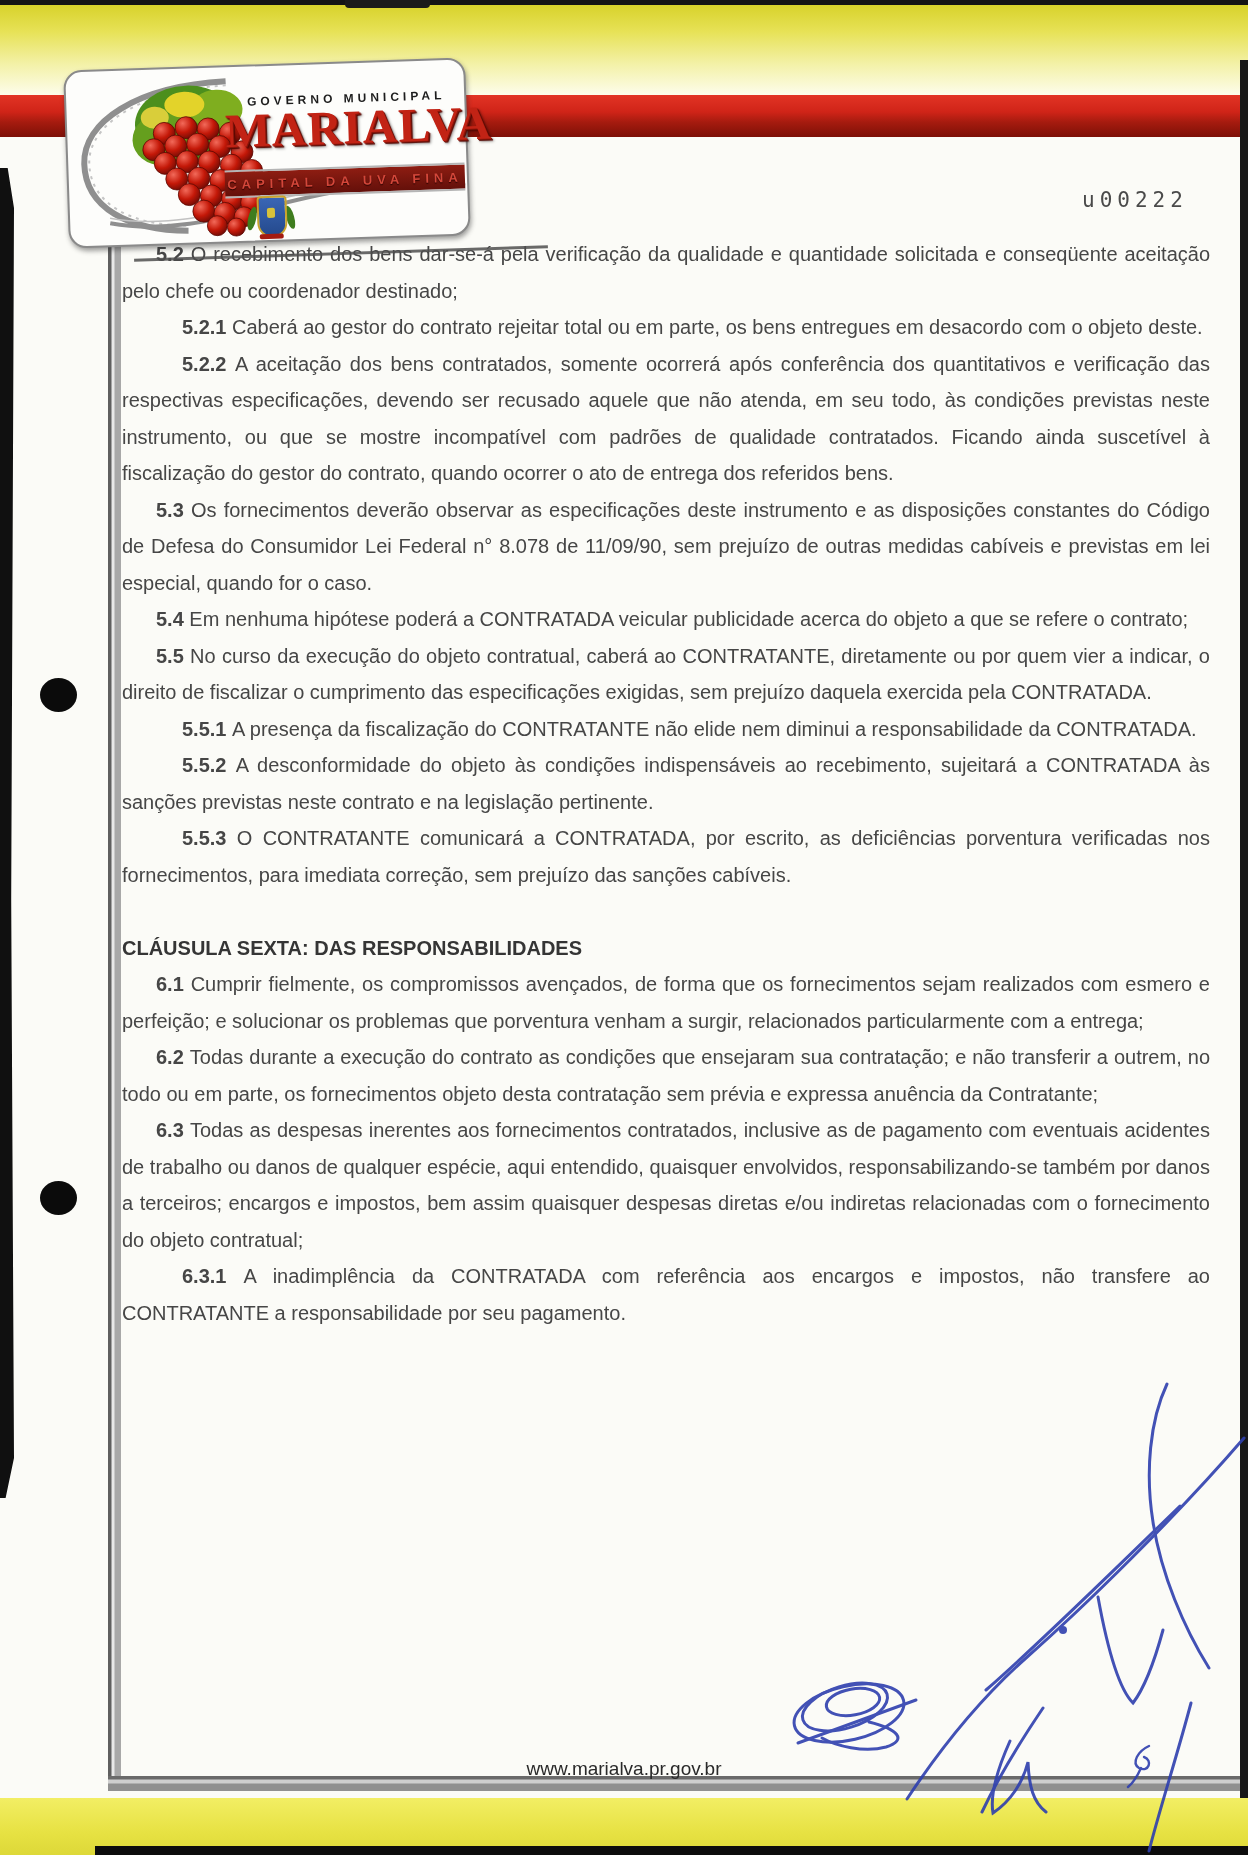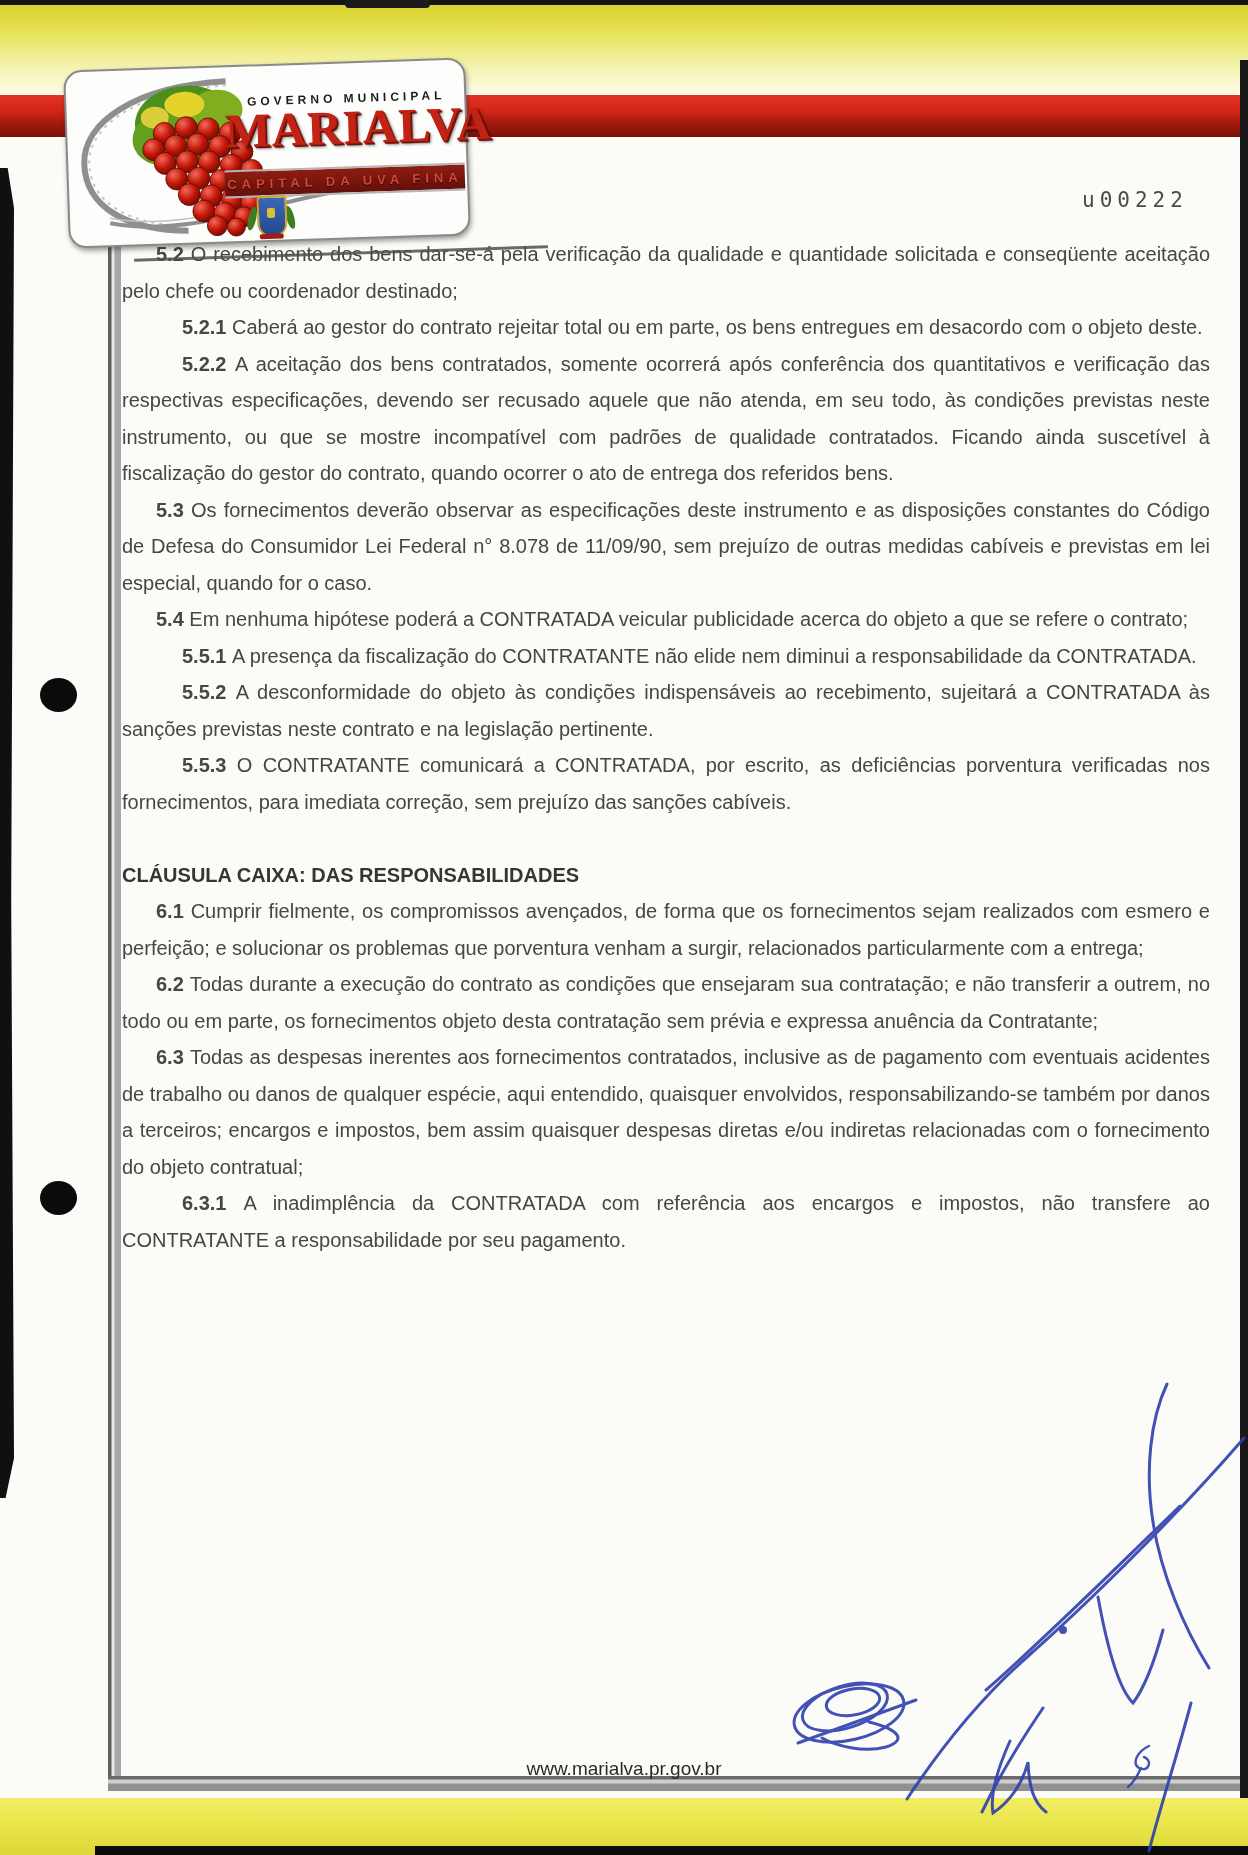--- a/index.html
+++ b/index.html
@@ -166,24 +166,25 @@
   <div class="hole h2"></div>
   <div class="strike"></div>
 
   <div class="content">
 
   <div class="block"><b class="num">5.2 </b><span class="txt">O recebimento dos bens dar-se-á pela verificação da qualidade e quantidade solicitada e conseqüente aceitação pelo chefe ou coordenador destinado;</span></div>
       <div class="block lv2"><b class="num">5.2.1 </b><span class="txt">Caberá ao gestor do contrato rejeitar total ou em parte, os bens entregues em desacordo com o objeto deste.</span></div>
       <div class="block lv2"><b class="num">5.2.2 </b><span class="txt">A aceitação dos bens contratados, somente ocorrerá após conferência dos quantitativos e verificação das respectivas especificações, devendo ser recusado aquele que não atenda, em seu todo, às condições previstas neste instrumento, ou que se mostre incompatível com padrões de qualidade contratados. Ficando ainda suscetível à fiscalização do gestor do contrato, quando ocorrer o ato de entrega dos referidos bens.</span></div>
       <div class="block"><b class="num">5.3 </b><span class="txt">Os fornecimentos deverão observar as especificações deste instrumento e as disposições constantes do Código de Defesa do Consumidor Lei Federal n° 8.078 de 11/09/90, sem prejuízo de outras medidas cabíveis e previstas em lei especial, quando for o caso.</span></div>
       <div class="block"><b class="num">5.4 </b><span class="txt">Em nenhuma hipótese poderá a CONTRATADA veicular publicidade acerca do objeto a que se refere o contrato;</span></div>
+      <div class="block"><b class="num">5.5 </b><span class="txt">No curso da execução do objeto contratual, caberá ao CONTRATANTE, diretamente ou por quem vier a indicar, o direito de fiscalizar o cumprimento das especificações exigidas, sem prejuízo daquela exercida pela CONTRATADA.</span></div>
       <div class="block lv2"><b class="num">5.5.1 </b><span class="txt">A presença da fiscalização do CONTRATANTE não elide nem diminui a responsabilidade da CONTRATADA.</span></div>
       <div class="block lv2"><b class="num">5.5.2 </b><span class="txt">A desconformidade do objeto às condições indispensáveis ao recebimento, sujeitará a CONTRATADA às sanções previstas neste contrato e na legislação pertinente.</span></div>
       <div class="block lv2"><b class="num">5.5.3 </b><span class="txt">O CONTRATANTE comunicará a CONTRATADA, por escrito, as deficiências porventura verificadas nos fornecimentos, para imediata correção, sem prejuízo das sanções cabíveis.</span></div>
-      <div class="block heading"><span class="txt">CLÁUSULA CAIXA: DAS RESPONSABILIDADES</span></div>
+      <div class="block heading"><span class="txt">CLÁUSULA SEXTA: DAS RESPONSABILIDADES</span></div>
       <div class="block"><b class="num">6.1 </b><span class="txt">Cumprir fielmente, os compromissos avençados, de forma que os fornecimentos sejam realizados com esmero e perfeição; e solucionar os problemas que porventura venham a surgir, relacionados particularmente com a entrega;</span></div>
       <div class="block"><b class="num">6.2 </b><span class="txt">Todas durante a execução do contrato as condições que ensejaram sua contratação; e não transferir a outrem, no todo ou em parte, os fornecimentos objeto desta contratação sem prévia e expressa anuência da Contratante;</span></div>
       <div class="block"><b class="num">6.3 </b><span class="txt">Todas as despesas inerentes aos fornecimentos contratados, inclusive as de pagamento com eventuais acidentes de trabalho ou danos de qualquer espécie, aqui entendido, quaisquer envolvidos, responsabilizando-se também por danos a terceiros; encargos e impostos, bem assim quaisquer despesas diretas e/ou indiretas relacionadas com o fornecimento do objeto contratual;</span></div>
       <div class="block lv2"><b class="num">6.3.1 </b><span class="txt">A inadimplência da CONTRATADA com referência aos encargos e impostos, não transfere ao CONTRATANTE a responsabilidade por seu pagamento.</span></div>
     </div>
 
   <div class="footer-band"></div>
   <div class="footer-address"><span>RUA SANTA EFIGÊNIA, 680 - CAIXA POSTAL 156 - CEP 86990-000 - </span><b>FONE: (44) 3232-8383</b><span> - MARIALVA - PR</span></div>
   <div class="footer-site">www.marialva.pr.gov.br</div>
   <div class="edge-bottom"></div>

